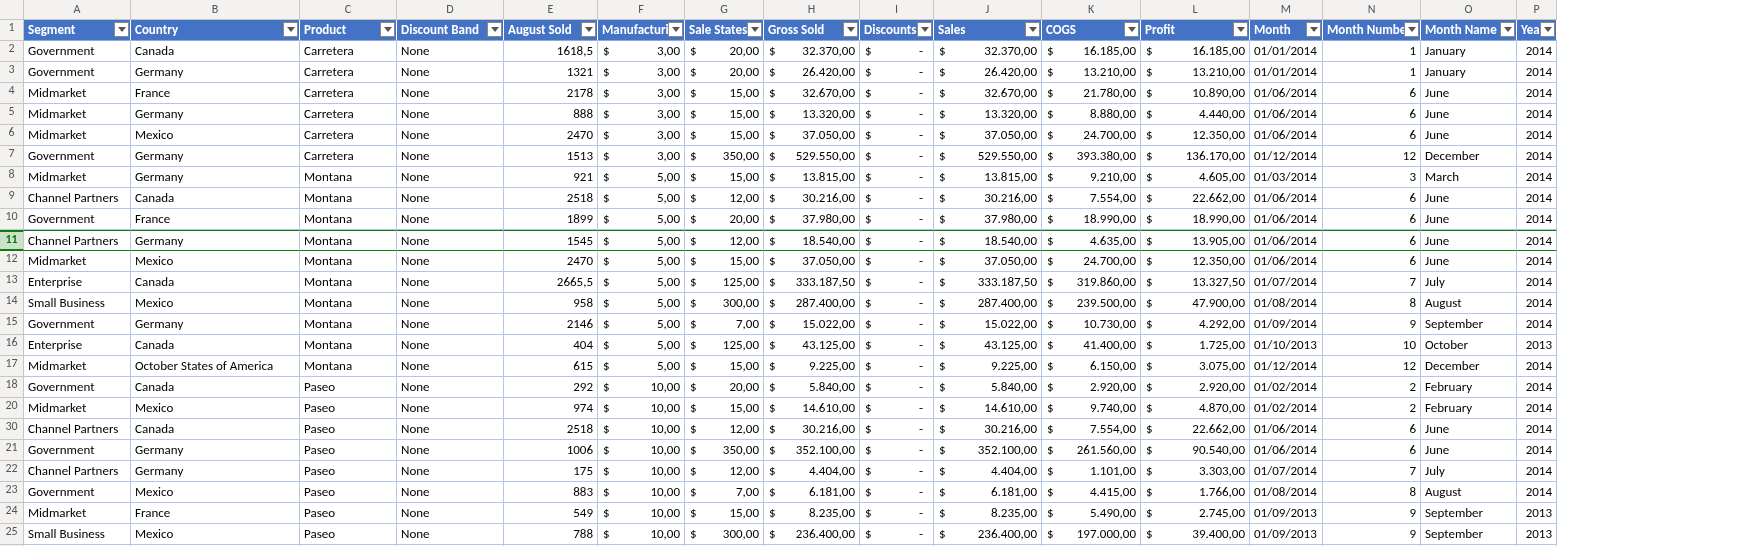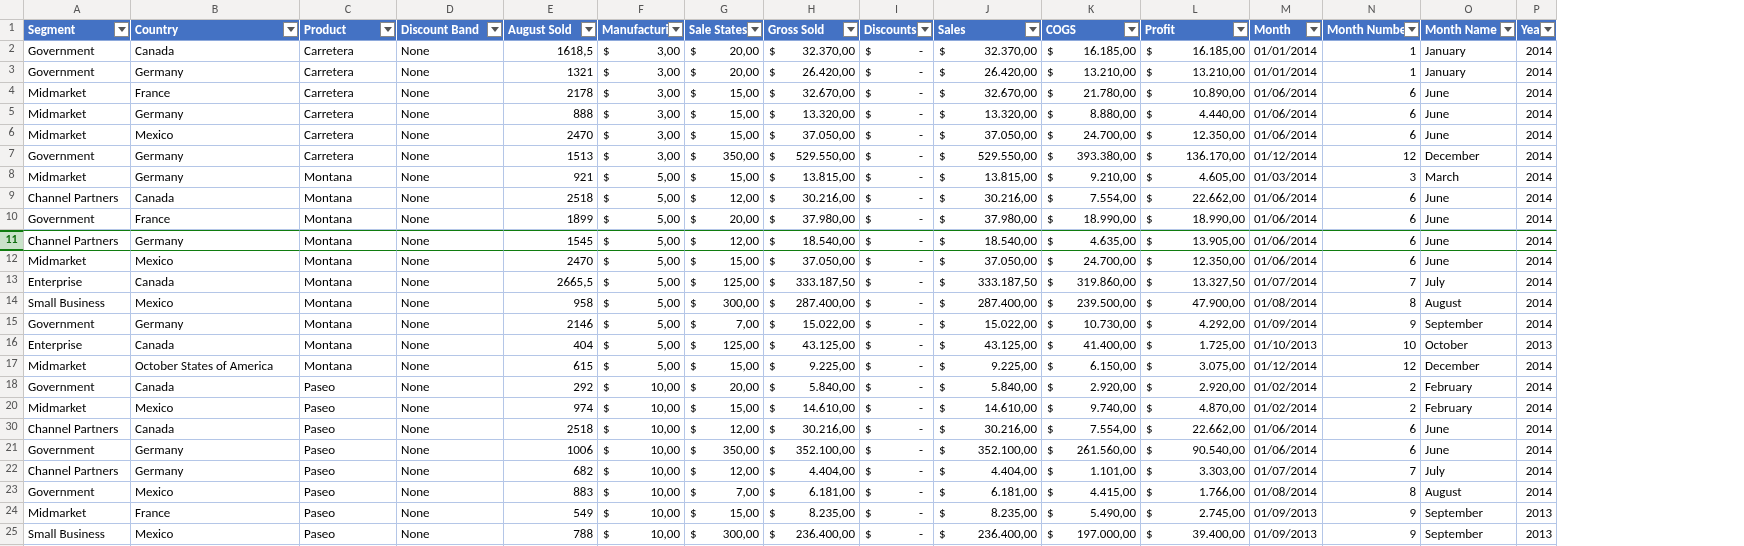--- a/index.html
+++ b/index.html
@@ -950,21 +950,21 @@
     </div>
     <div class="cell data ">01/06/2014</div>
     <div class="cell data num">6</div>
     <div class="cell data ">June</div>
     <div class="cell data num yearcell">2014</div>
     <div class="rownum">22</div>
     <div class="cell data ">Channel Partners</div>
     <div class="cell data ">Germany</div>
     <div class="cell data ">Paseo</div>
     <div class="cell data ">None</div>
-    <div class="cell data num">682</div>
+    <div class="cell data num">175</div>
     <div class="cell data money">
       <span class="cur">$</span>
       <span class="val">10,00</span>
     </div>
     <div class="cell data money">
       <span class="cur">$</span>
       <span class="val">12,00</span>
     </div>
     <div class="cell data money">
       <span class="cur">$</span>

